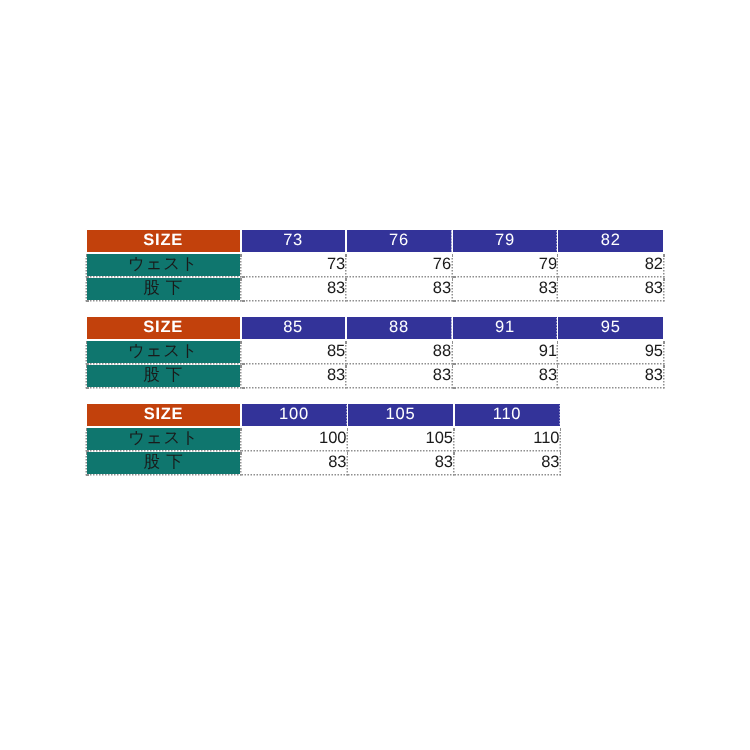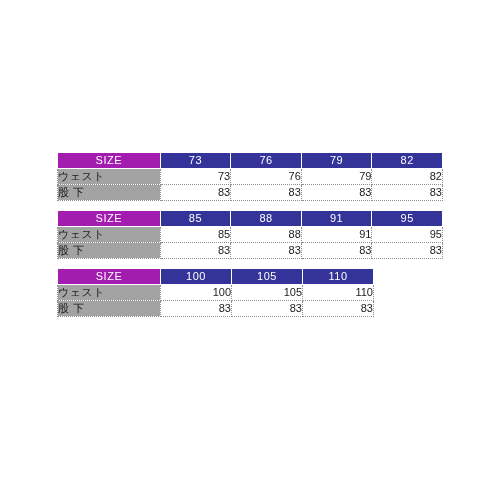--- a/index.html
+++ b/index.html
@@ -56,29 +56,30 @@
   tr.head-row td {
     background: #333399;
     color: #ffffff;
     text-align: center;
     font-size: 11px;
     letter-spacing: 0.5px;
     border-color: #ffffff;
     border-style: dotted;
   }
   tr.head-row td.label-head {
-    background: #a21caf;
+    background: #c2410c;
     color: #ffffff;
+    font-weight: bold;
   }
 
   
   td.row-label {
-    background: #a3a3a3;
+    background: #0f766e;
     color: #1a1a1a;
-    text-align: left;
+    text-align: center;
     font-size: 11px;
     letter-spacing: 0.5px;
   }
 
   
   td.value {
     background: #ffffff;
     color: #1a1a1a;
     text-align: right;
     padding-right: 5px;

